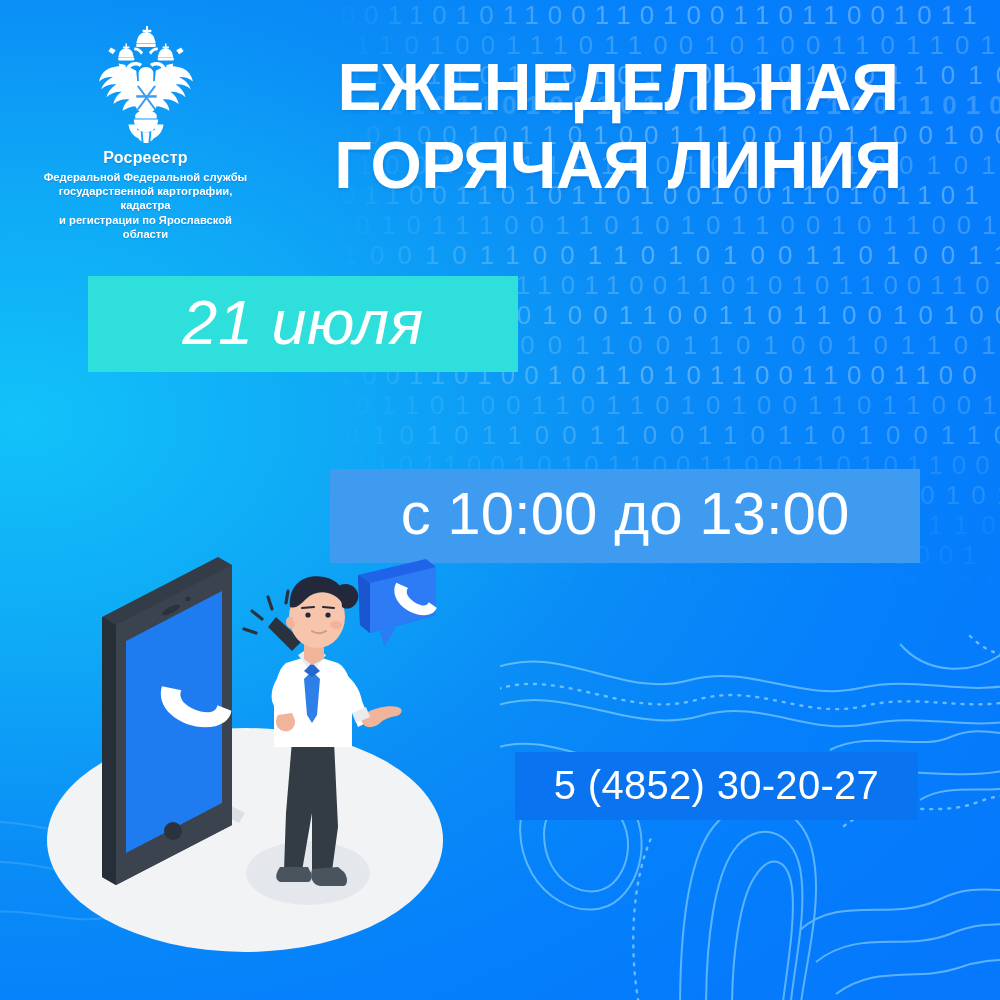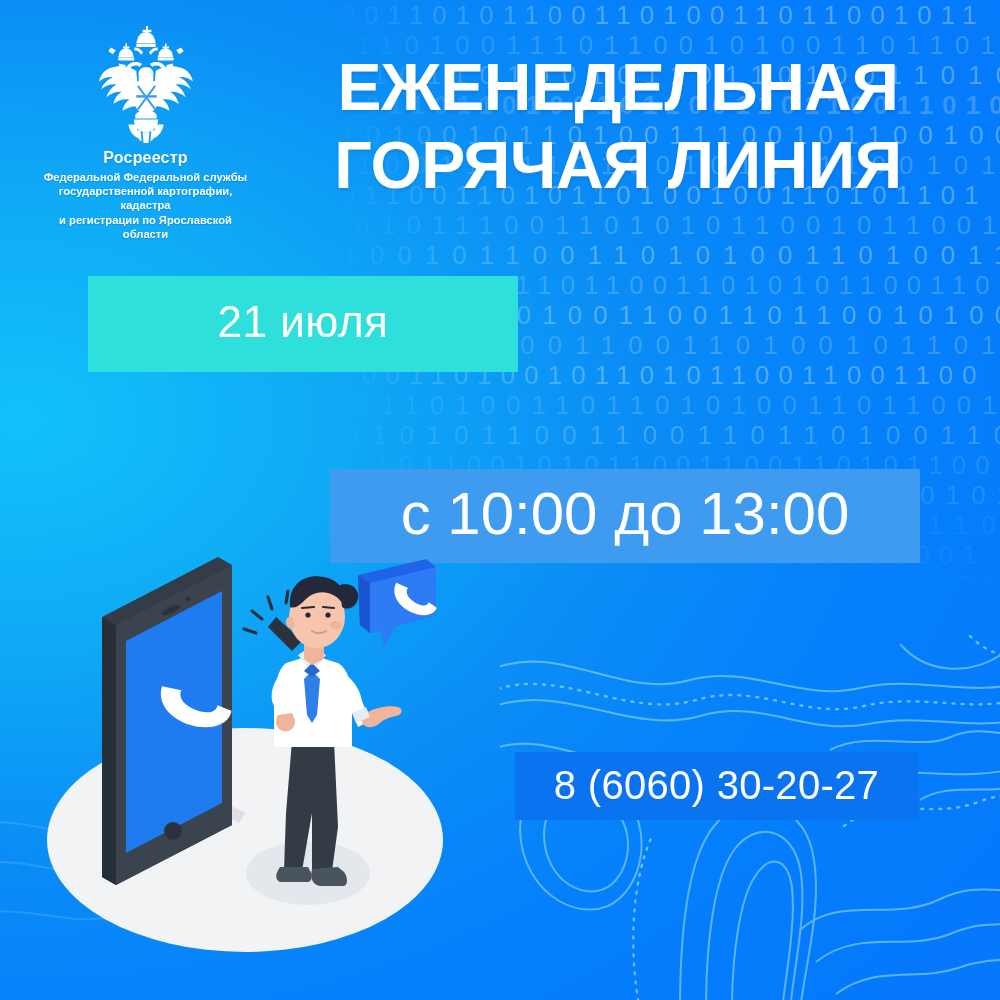--- a/index.html
+++ b/index.html
@@ -51,21 +51,21 @@
     text-shadow:0 2px 3px rgba(0,60,140,.18);
   }
   .headline .l2{display:block;}
 
   
   .band{position:absolute;display:flex;align-items:center;color:#fff;}
   .band-date{
     left:88px;top:276px;width:430px;height:96px;background:#2FDFDB;
     justify-content:center;
   }
-  .band-date .txt{font-size:44px;line-height:62px;font-weight:400;letter-spacing:.5px;padding-bottom:4px;}
+  .band-date .txt{font-size:63px;line-height:62px;font-weight:400;letter-spacing:.5px;padding-bottom:4px;font-style:italic;}
   .band-time{
     left:330px;top:437px;width:590px;height:94px;background:#3E9BF0;
     justify-content:center;
     margin-top:32px;
   }
   .band-time .txt{font-size:60px;line-height:60px;font-weight:400;letter-spacing:0px;padding-bottom:4px;}
   .band-phone{
     left:515px;top:752px;width:403px;height:68px;background:#0A74F0;
     justify-content:center;
   }
@@ -205,21 +205,21 @@
 
   <div class="band band-date">
     <span class="txt">21 июля</span>
   </div>
 
   <div class="band band-time">
     <span class="txt">с 10:00 до 13:00</span>
   </div>
 
   <div class="band band-phone">
-    <span class="txt">8 (6060) 30-20-27</span>
+    <span class="txt">5 (4852) 30-20-27</span>
   </div>
 
   <svg class="illus" viewBox="0 0 420 410" aria-hidden="true">
 
     <ellipse cx="205" cy="285" rx="198" ry="112" fill="#F1F3F5"></ellipse>
 
     <ellipse cx="268" cy="318" rx="62" ry="32" fill="#E4E8EC"></ellipse>
 
     <path d="M180 245 L205 258 L199 268 L172 254 Z" fill="#D9DEE3" opacity=".9"></path>
 

